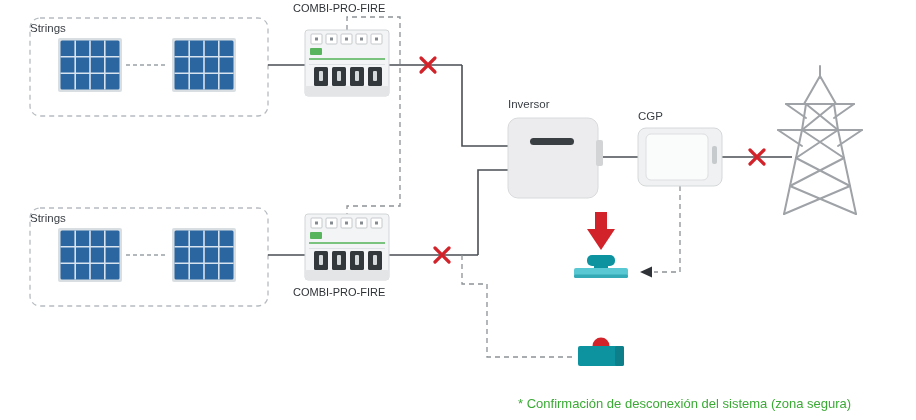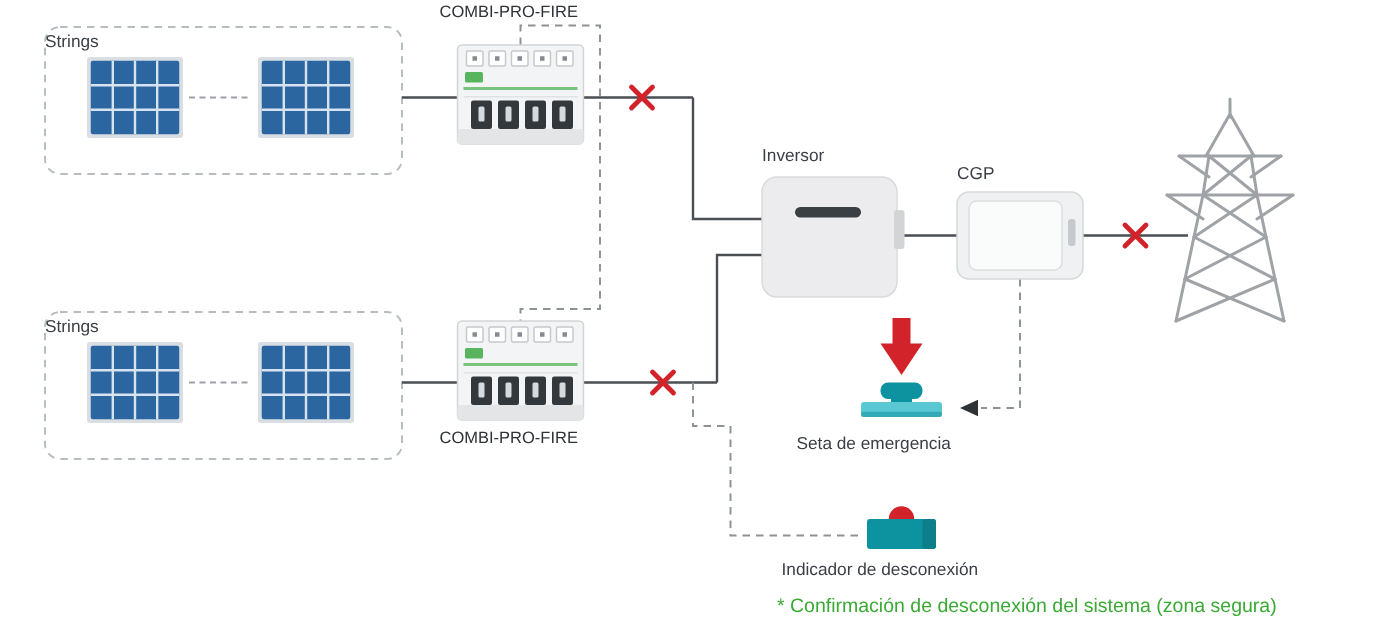--- a/index.html
+++ b/index.html
@@ -143,16 +143,14 @@
       <rect x="615" y="346" width="9" height="20" rx="2" fill="#0c7f8a"></rect>
     </g>
   </svg>
 
   <div class="lbl" style="left:30px;top:22px;width:238px">Strings</div>
   <div class="lbl small" style="left:293px;top:2px;width:108px">COMBI-PRO-FIRE</div>
   <div class="lbl" style="left:30px;top:212px;width:238px">Strings</div>
   <div class="lbl small" style="left:293px;top:286px;width:108px">COMBI-PRO-FIRE</div>
   <div class="lbl" style="left:508px;top:98px;width:90px">Inversor</div>
   <div class="lbl" style="left:638px;top:110px;width:84px">CGP</div>
-  <div class="lbl" style="left:531px;top:290px;width:140px">Seta de emergencia</div>
-  <div class="lbl" style="left:521px;top:374px;width:160px">Indicador de desconexión</div>
   <div class="note" style="left:518px;top:396px">* Confirmación de desconexión del sistema (zona segura)</div>
 </div>
 
 </body></html>

